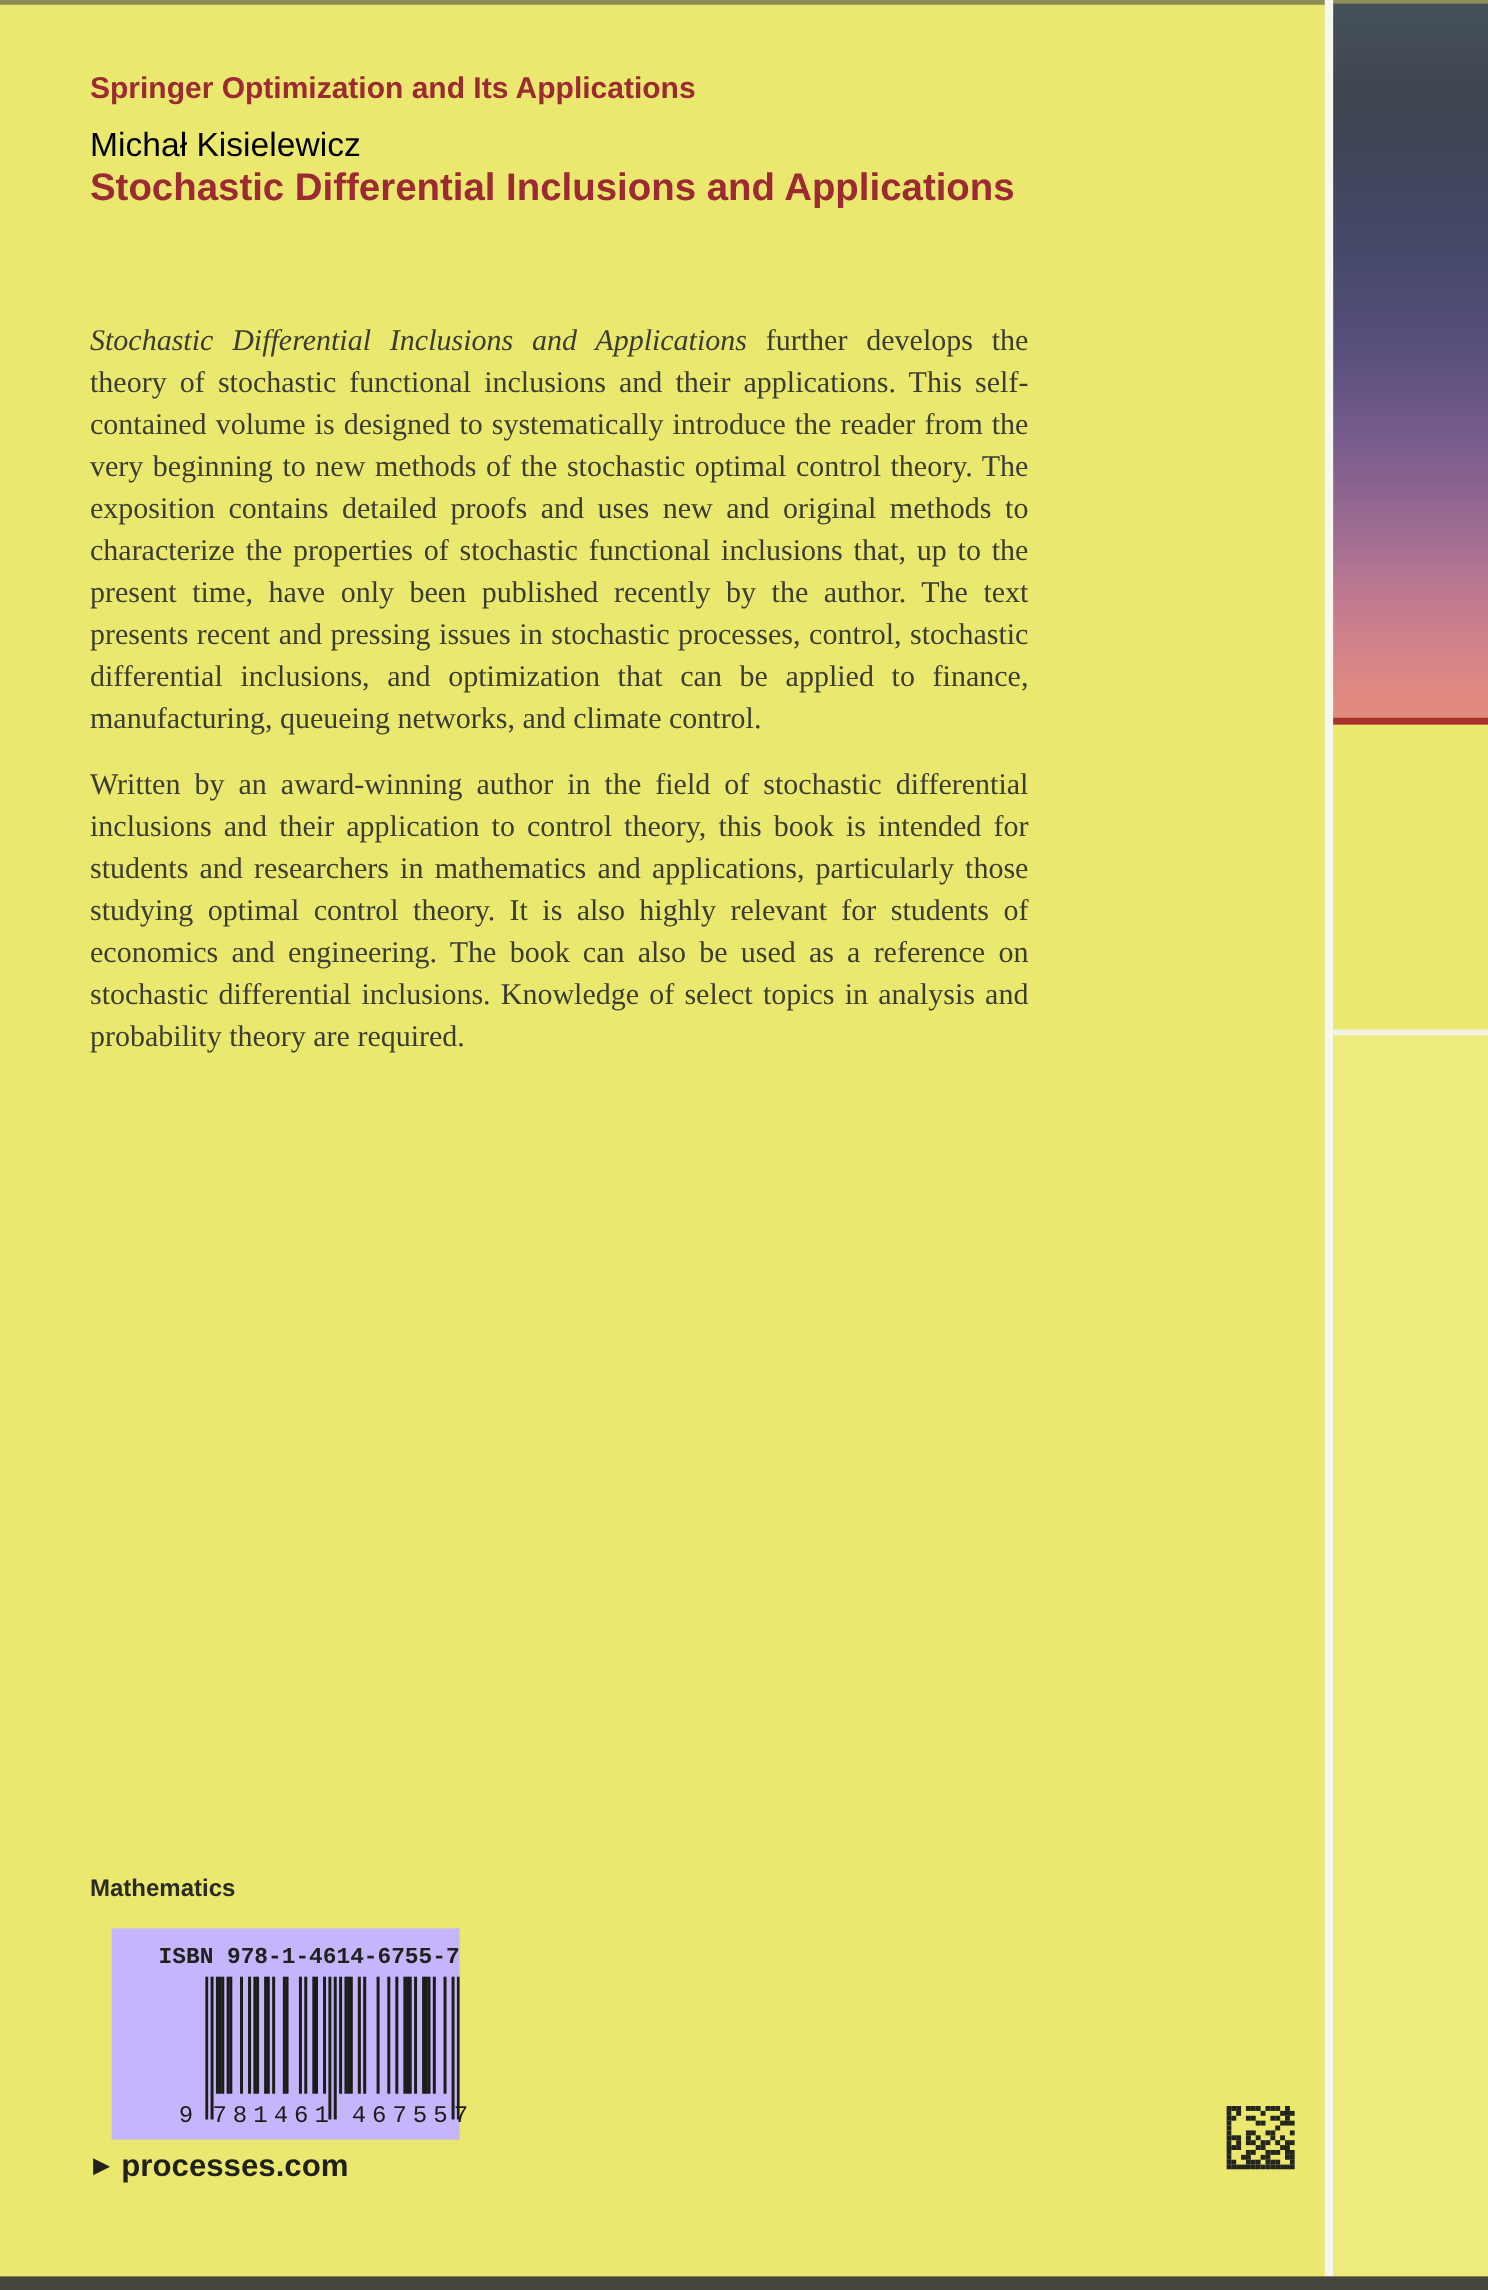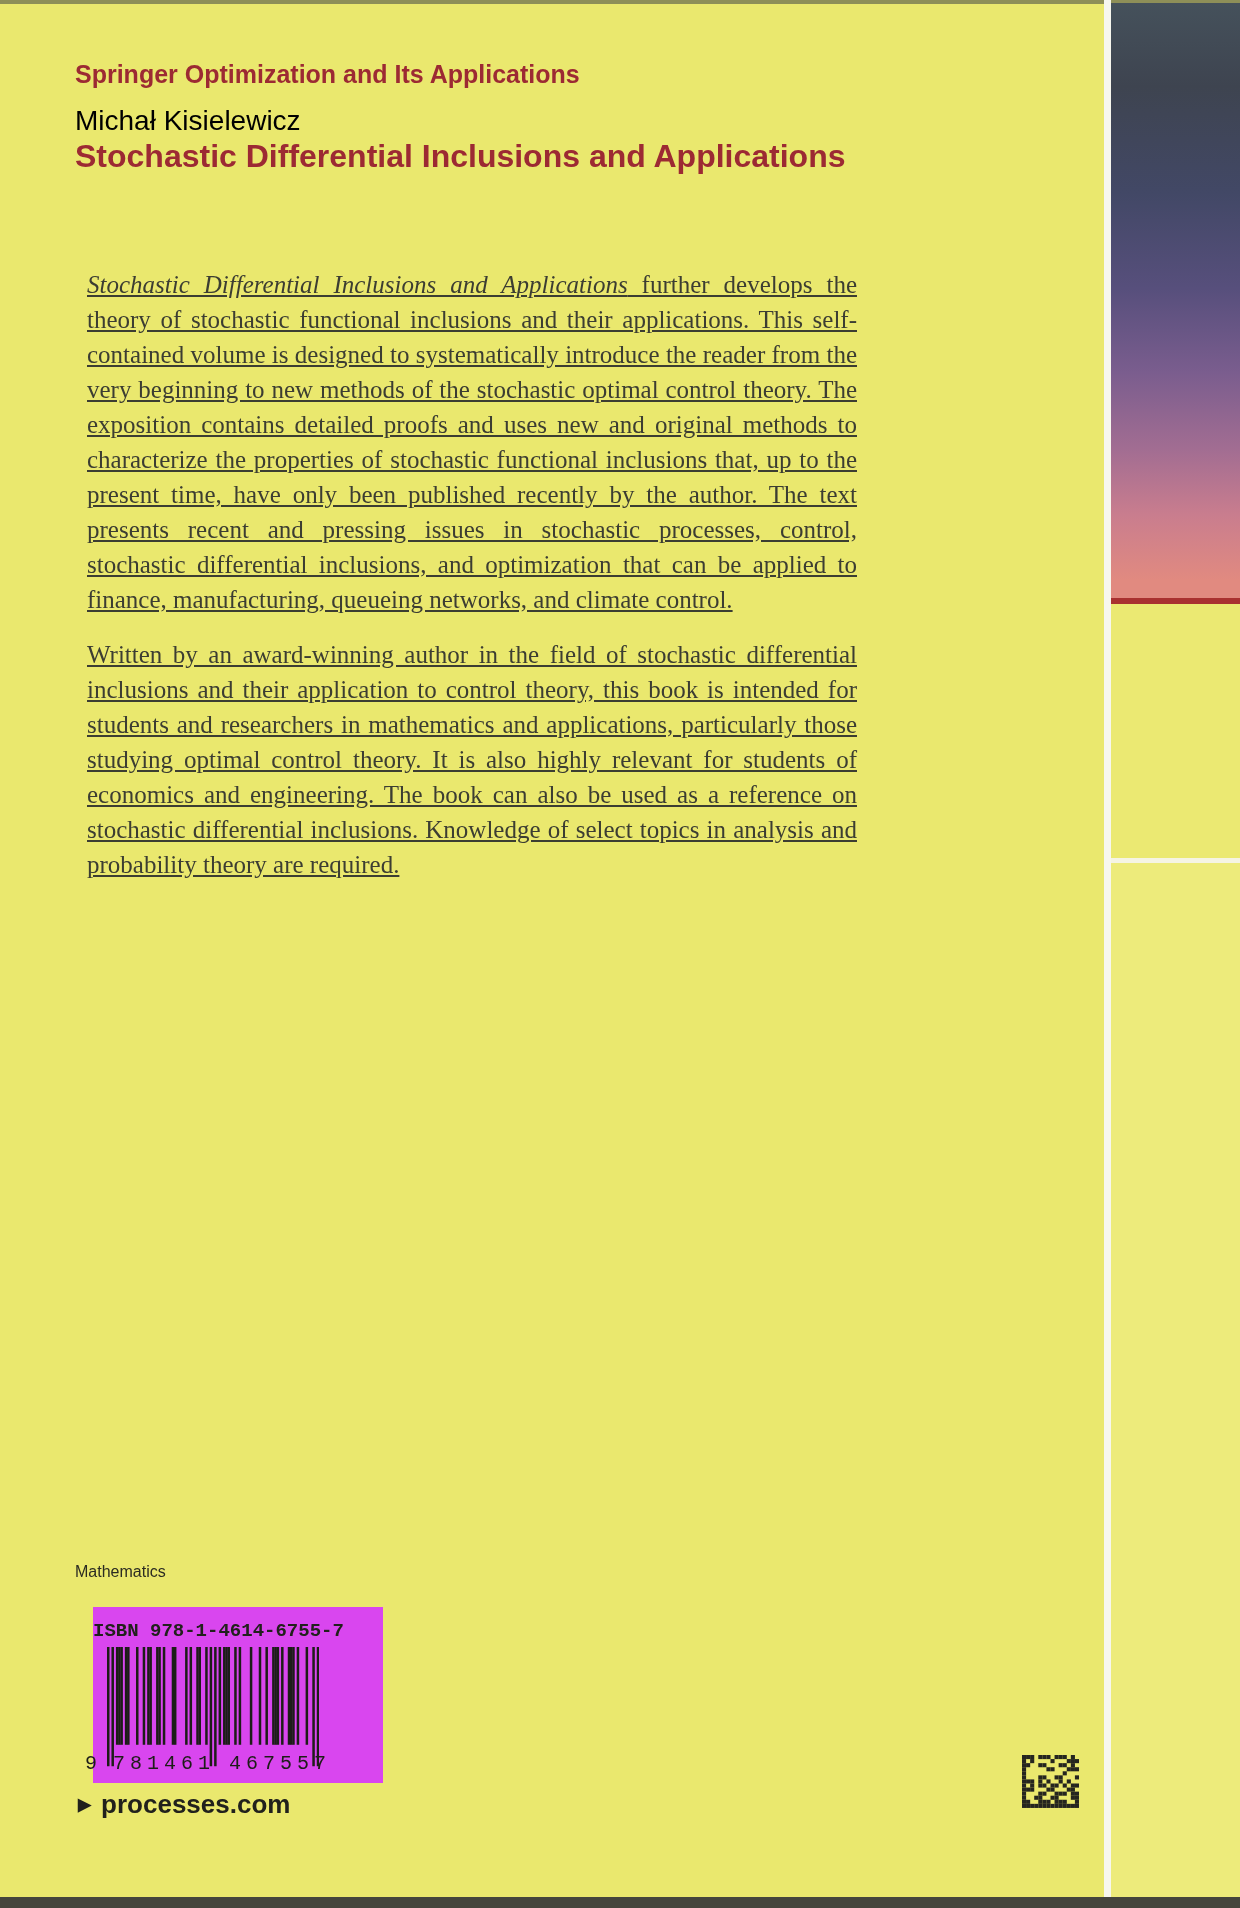--- a/index.html
+++ b/index.html
@@ -24,28 +24,28 @@
 
   .content{position:absolute;left:75px;top:0;width:782px;}
   .series{margin:60px 0 16px 0;font-size:25px;font-weight:bold;color:#9c2a33;line-height:1.15;}
   .author{margin:14px 0 0 0;font-size:28px;font-weight:normal;color:#000000;line-height:1.15;}
   .book-title{margin:1px 0 0 0;font-size:32px;font-weight:bold;color:#9c2a33;line-height:1.16;}
   .synopsis{
     margin-top:92px;
     font-family:"Liberation Serif","DejaVu Serif",serif;
     font-size:25px;line-height:35px;color:#3c3d32;text-align:justify;
   }
-  .synopsis p{margin:0 0 20px 12px;text-decoration:underline;}
+  .synopsis p{margin:0 0 20px 0;}
   .em-lead{font-style:italic;}
 
-  .category{position:absolute;left:75px;top:1563px;font-size:16px;font-weight:normal;color:#2b2b22;}
+  .category{position:absolute;left:75px;top:1563px;font-size:20px;font-weight:bold;color:#2b2b22;}
 
   .isbn-box{
     position:absolute;left:93px;top:1607px;width:290px;height:176px;
-    background:#d946ef;display:flex;flex-direction:column;align-items:flex-start;
+    background:#c4b5fd;display:flex;flex-direction:column;align-items:flex-end;
   }
   .isbn-label{
     margin-top:13px;font-family:"Liberation Mono","DejaVu Sans Mono",monospace;
     font-size:19px;font-weight:bold;color:#21211c;white-space:nowrap;
   }
   .barcode-wrap{position:relative;margin-top:5px;width:226px;height:128px;}
   .barcode-wrap svg{position:absolute;left:14px;top:0;width:212px;height:124px;fill:#1d1d18;}
   .barcode-digits{
     position:absolute;left:-8px;right:0;bottom:0;height:26px;
     display:flex;align-items:flex-end;

